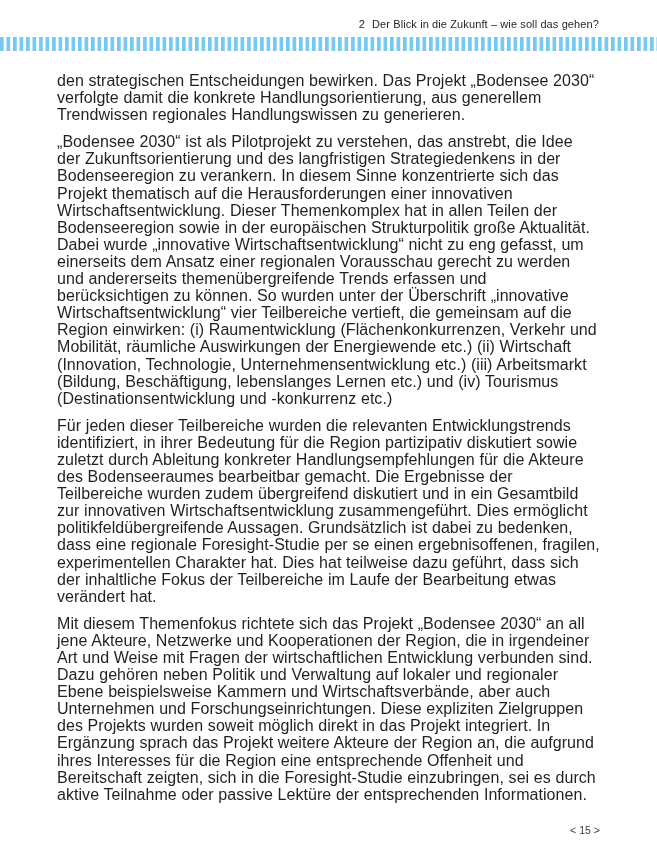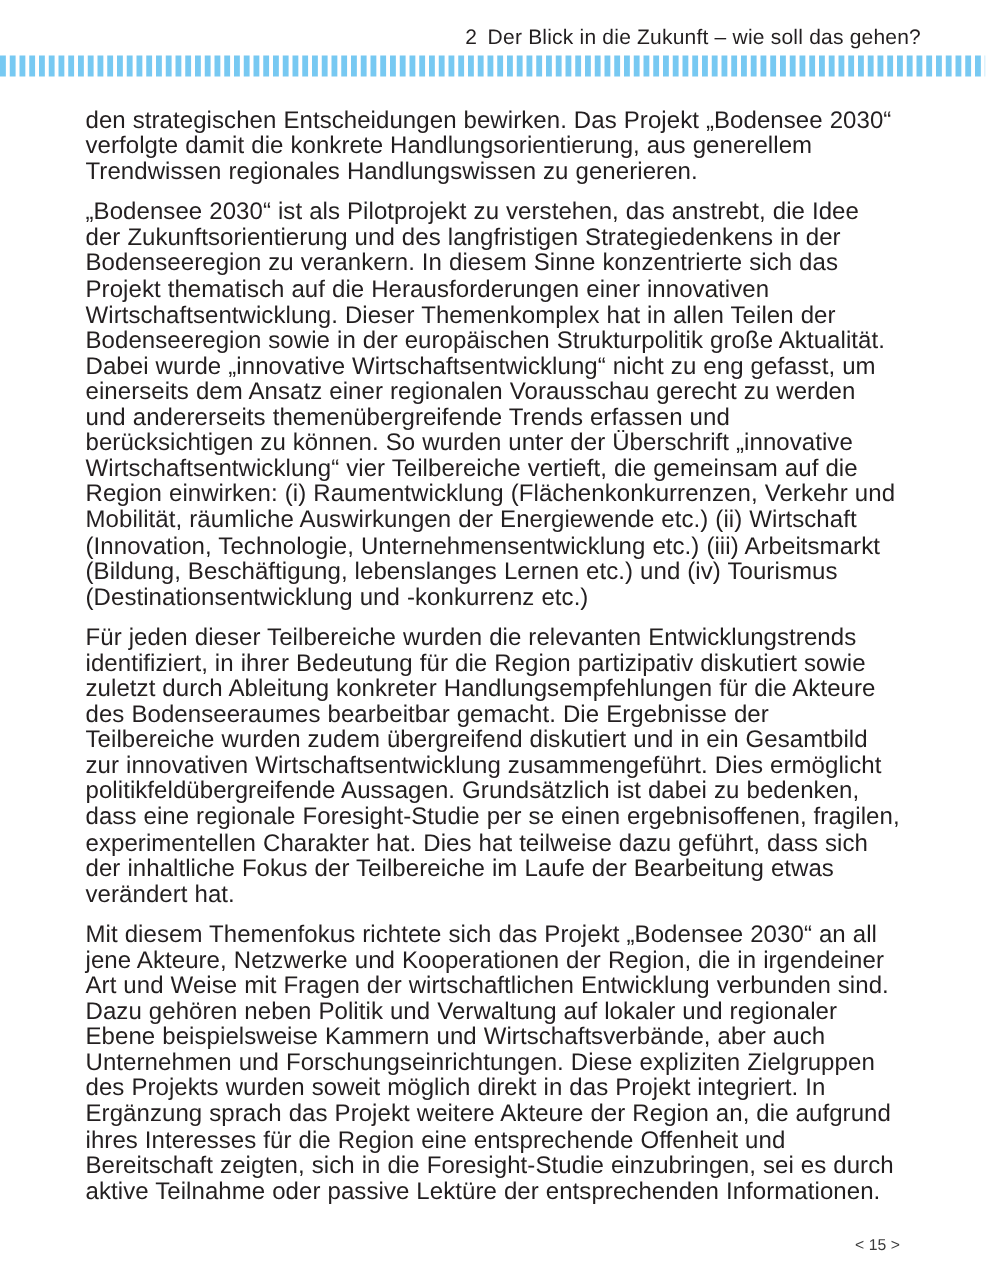--- a/index.html
+++ b/index.html
@@ -16,22 +16,22 @@
     width: 657px;
     height: 850px;
     background: #ffffff;
     overflow: hidden;
     box-sizing: border-box;
   }
   
   .running-head {
     position: absolute;
     top: 18px;
-    right: 43px;
-    font-size: 14px;
+    right: 58px;
+    font-size: 11px;
     line-height: 13px;
     color: #231f20;
     letter-spacing: 0.01em;
     white-space: nowrap;
   }
   .running-head .chapter-num {
     margin-right: 7px;
   }
   
   .dash-rule {

